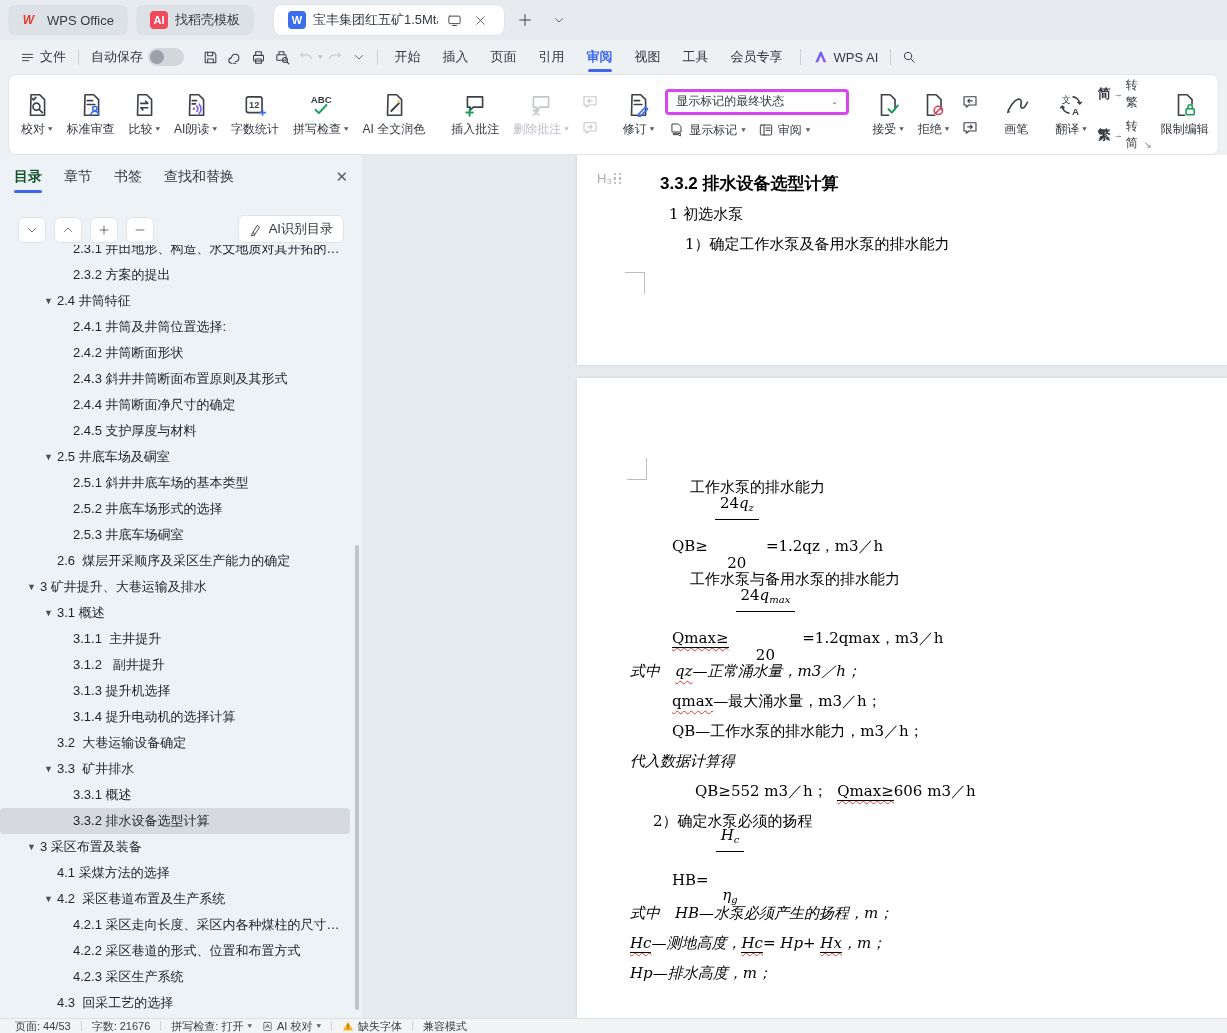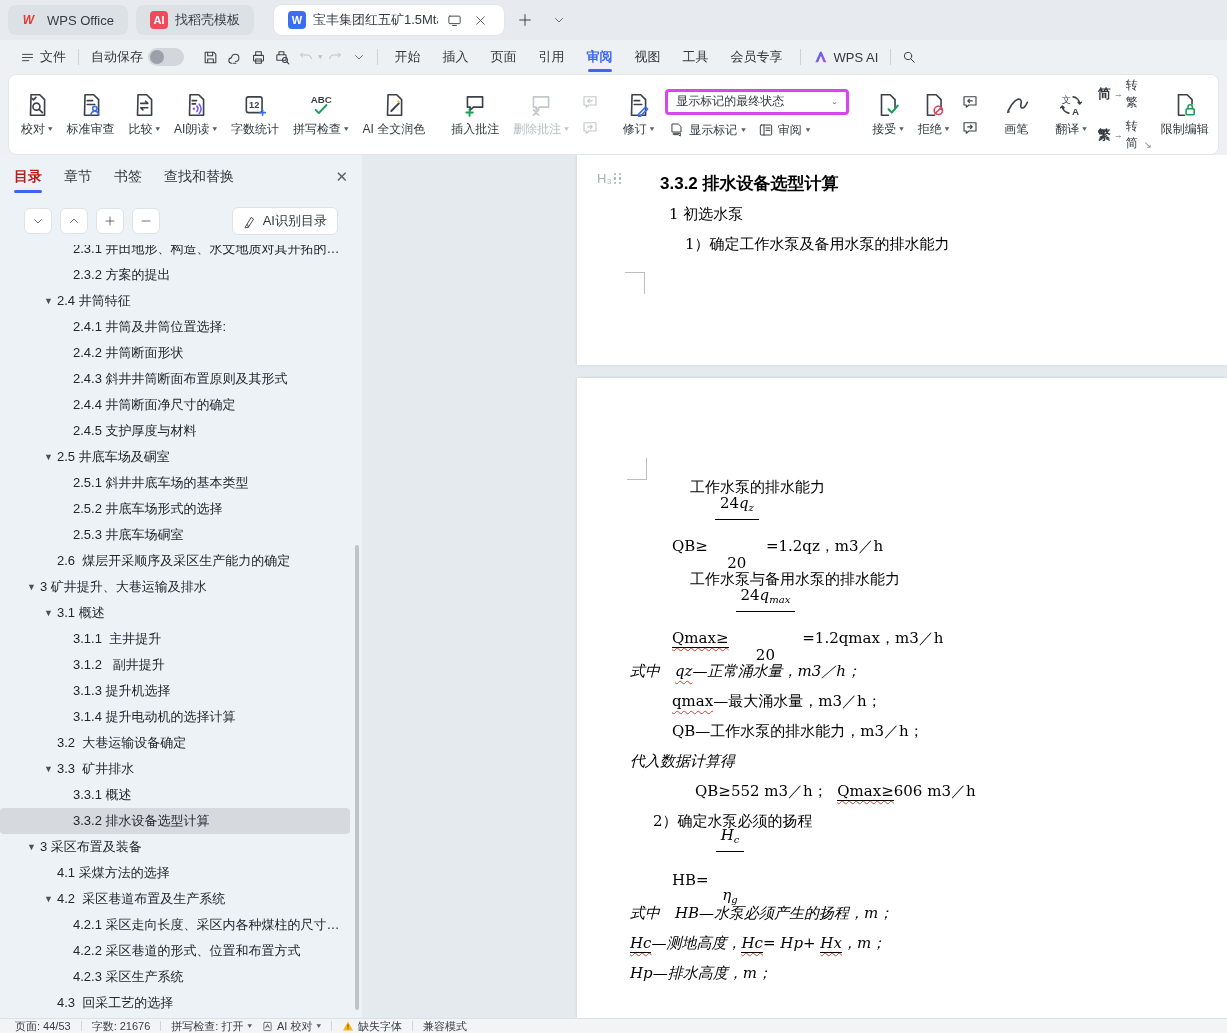--- a/index.html
+++ b/index.html
@@ -50,24 +50,24 @@
   .sbtn{display:flex;align-items:center;gap:4px;font-size:12px;color:#33383f;padding:2px 4px;border-radius:3px;}
   .convbtn{display:flex;align-items:center;gap:3px;font-size:12px;color:#33383f;}
   .convbtn .zi{font-size:13px;font-weight:bold;}
   .launcher{position:absolute;right:66px;bottom:4px;font-size:10px;color:#8a9098;}
 
   
   .main{display:flex;height:863px;}
   .sidebar{width:362px;background:#edf2f6;position:relative;flex:0 0 auto;}
   .sbheader{height:44px;display:flex;align-items:center;padding:0 14px;font-size:14px;gap:22px;}
   .sbtab{color:#33383f;position:relative;height:100%;display:flex;align-items:center;}
-  .sbtab.active{color:#b91c1c;font-weight:bold;font-family:Liberation Mono, monospace;}
+  .sbtab.active{color:#14532d;font-weight:bold;font-family:Liberation Mono, monospace;}
   .sbtab.active:after{content:"";position:absolute;left:0;right:0;bottom:6px;height:3px;border-radius:2px;background:#3d66f0;}
   .sbclose{margin-left:auto;color:#5a6067;font-size:15px;}
-  .sbtools{height:44px;display:flex;align-items:center;padding:0 24px;gap:8px;}
+  .sbtools{height:44px;display:flex;align-items:flex-end;padding:0 18px;gap:8px;}
   .stool{width:28px;height:26px;background:#fff;border:1px solid #dfe3e7;border-radius:6px;
     display:flex;align-items:center;justify-content:center;font-size:13px;color:#3a4047;}
   .aitoc{margin-left:auto;height:28px;background:#fff;border:1px solid #dfe3e7;border-radius:6px;
     display:flex;align-items:center;gap:5px;padding:0 10px;font-size:13px;color:#33383f;}
   .toclist{position:absolute;top:90px;bottom:8px;left:0;right:8px;overflow:hidden;}
   .tocitem{height:26px;display:flex;align-items:center;font-size:13px;color:#22272e;margin:0 4px 0 0;border-radius:4px;}
   .tocitem .caret{width:17px;font-size:9px;color:#4a5056;text-align:center;flex:0 0 auto;}
   .tocitem .tlab{white-space:pre;overflow:hidden;text-overflow:ellipsis;}
   .tocitem.sel{background:#d6dadf;}
   .sbscroll{position:absolute;right:3px;top:390px;width:4px;height:465px;border-radius:2px;background:#bfc4c9;}

